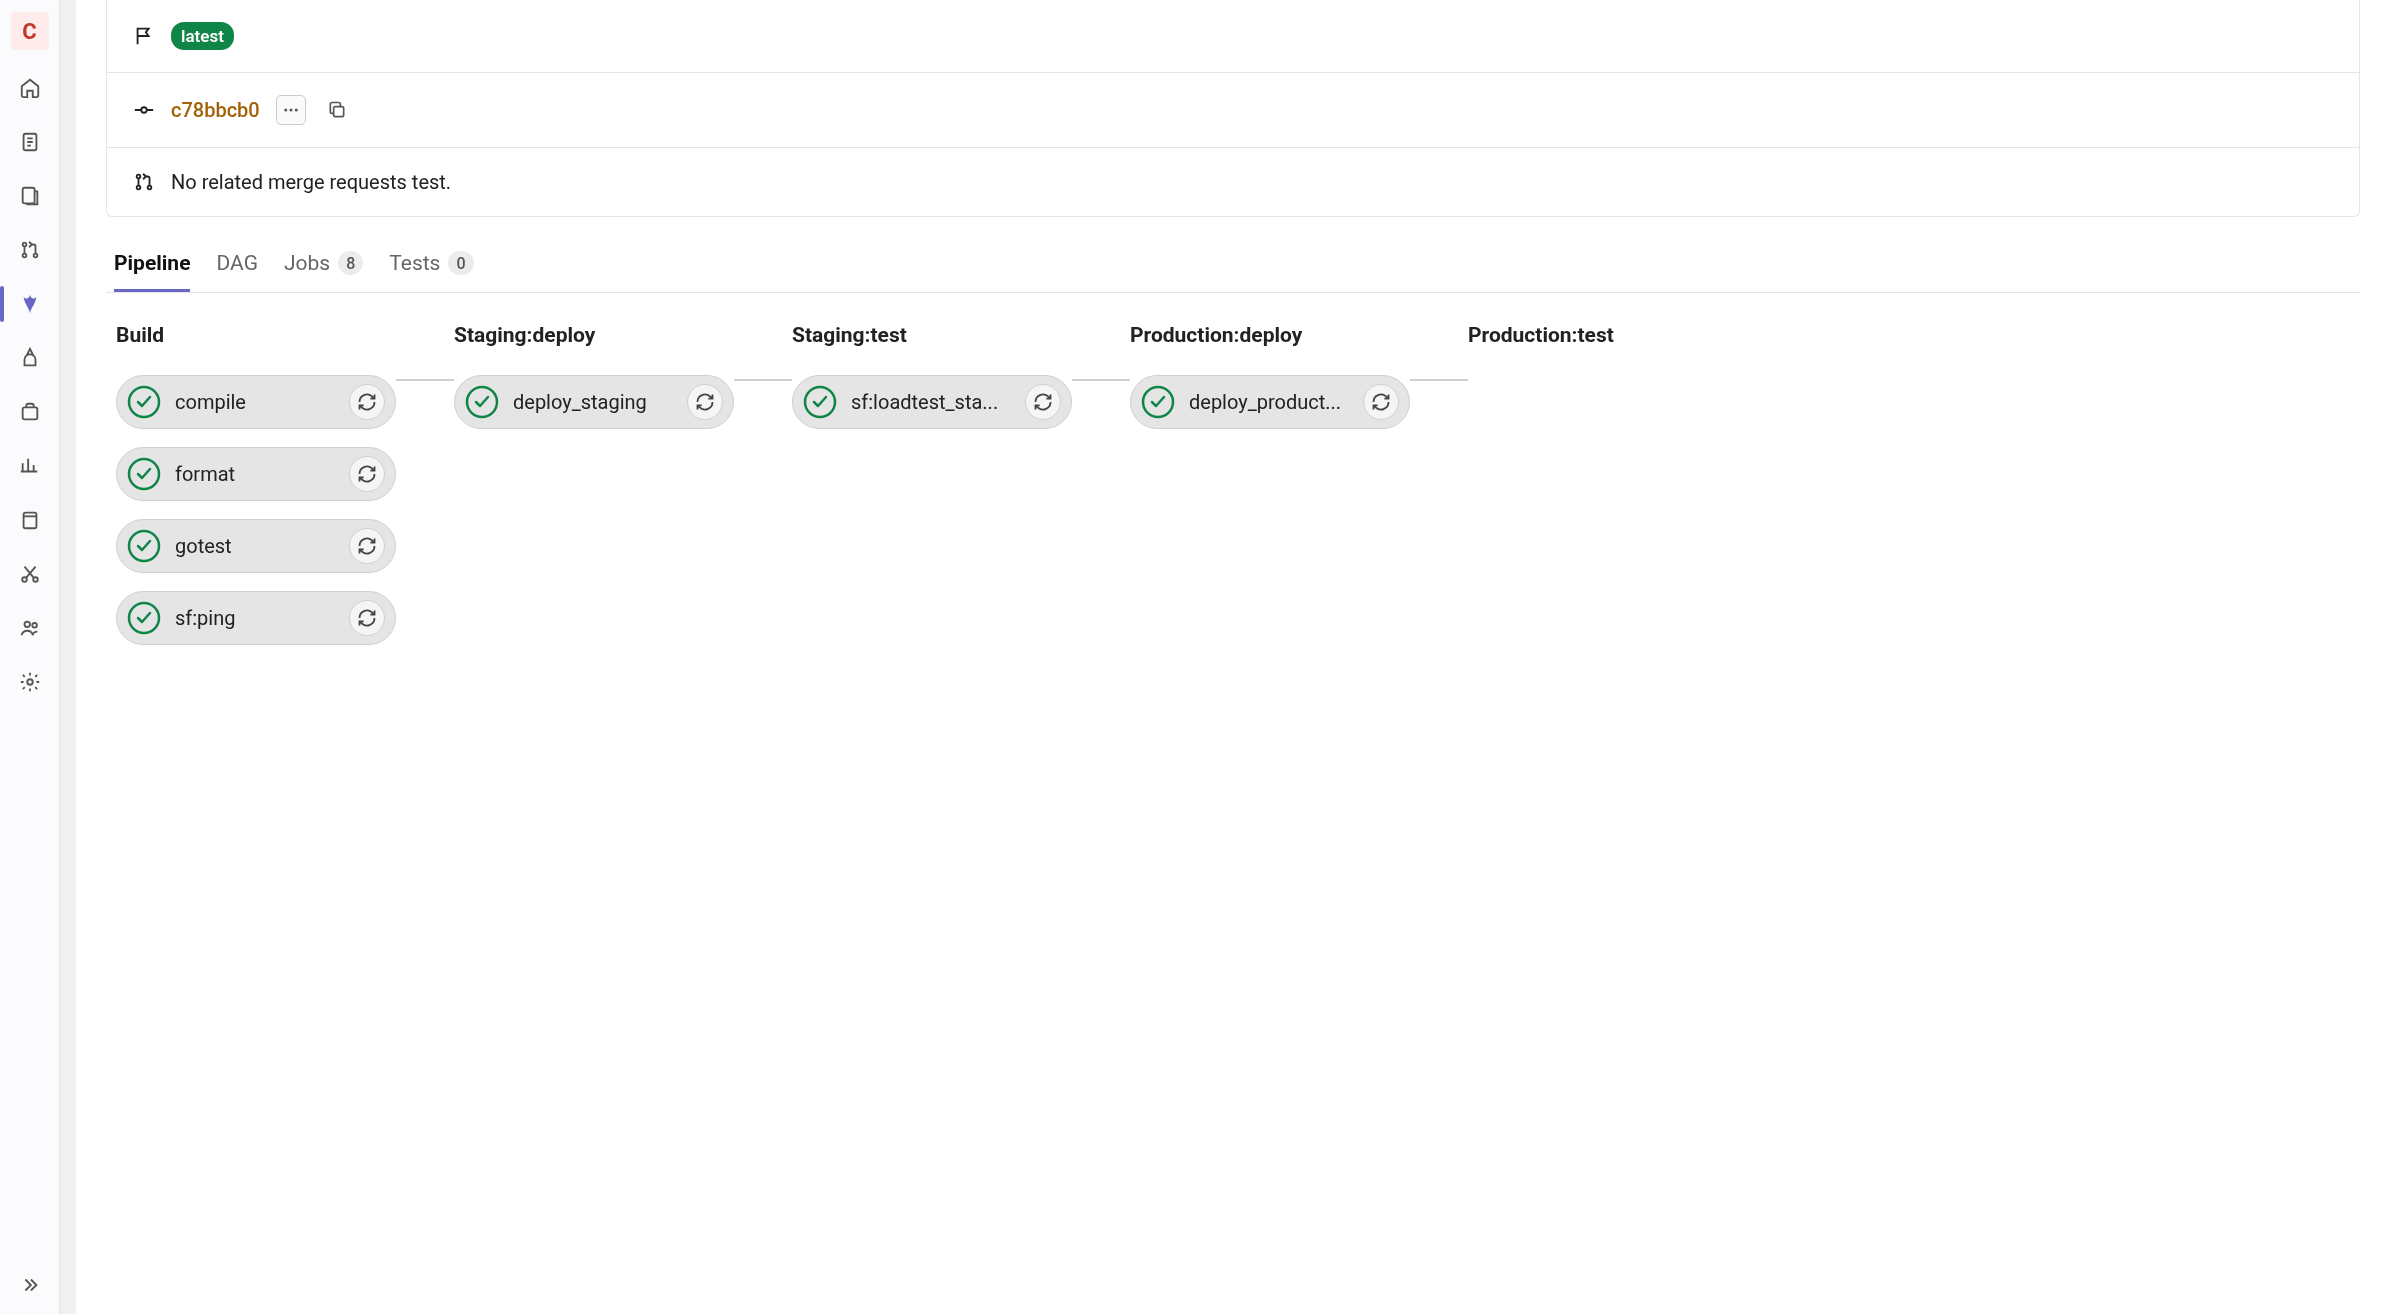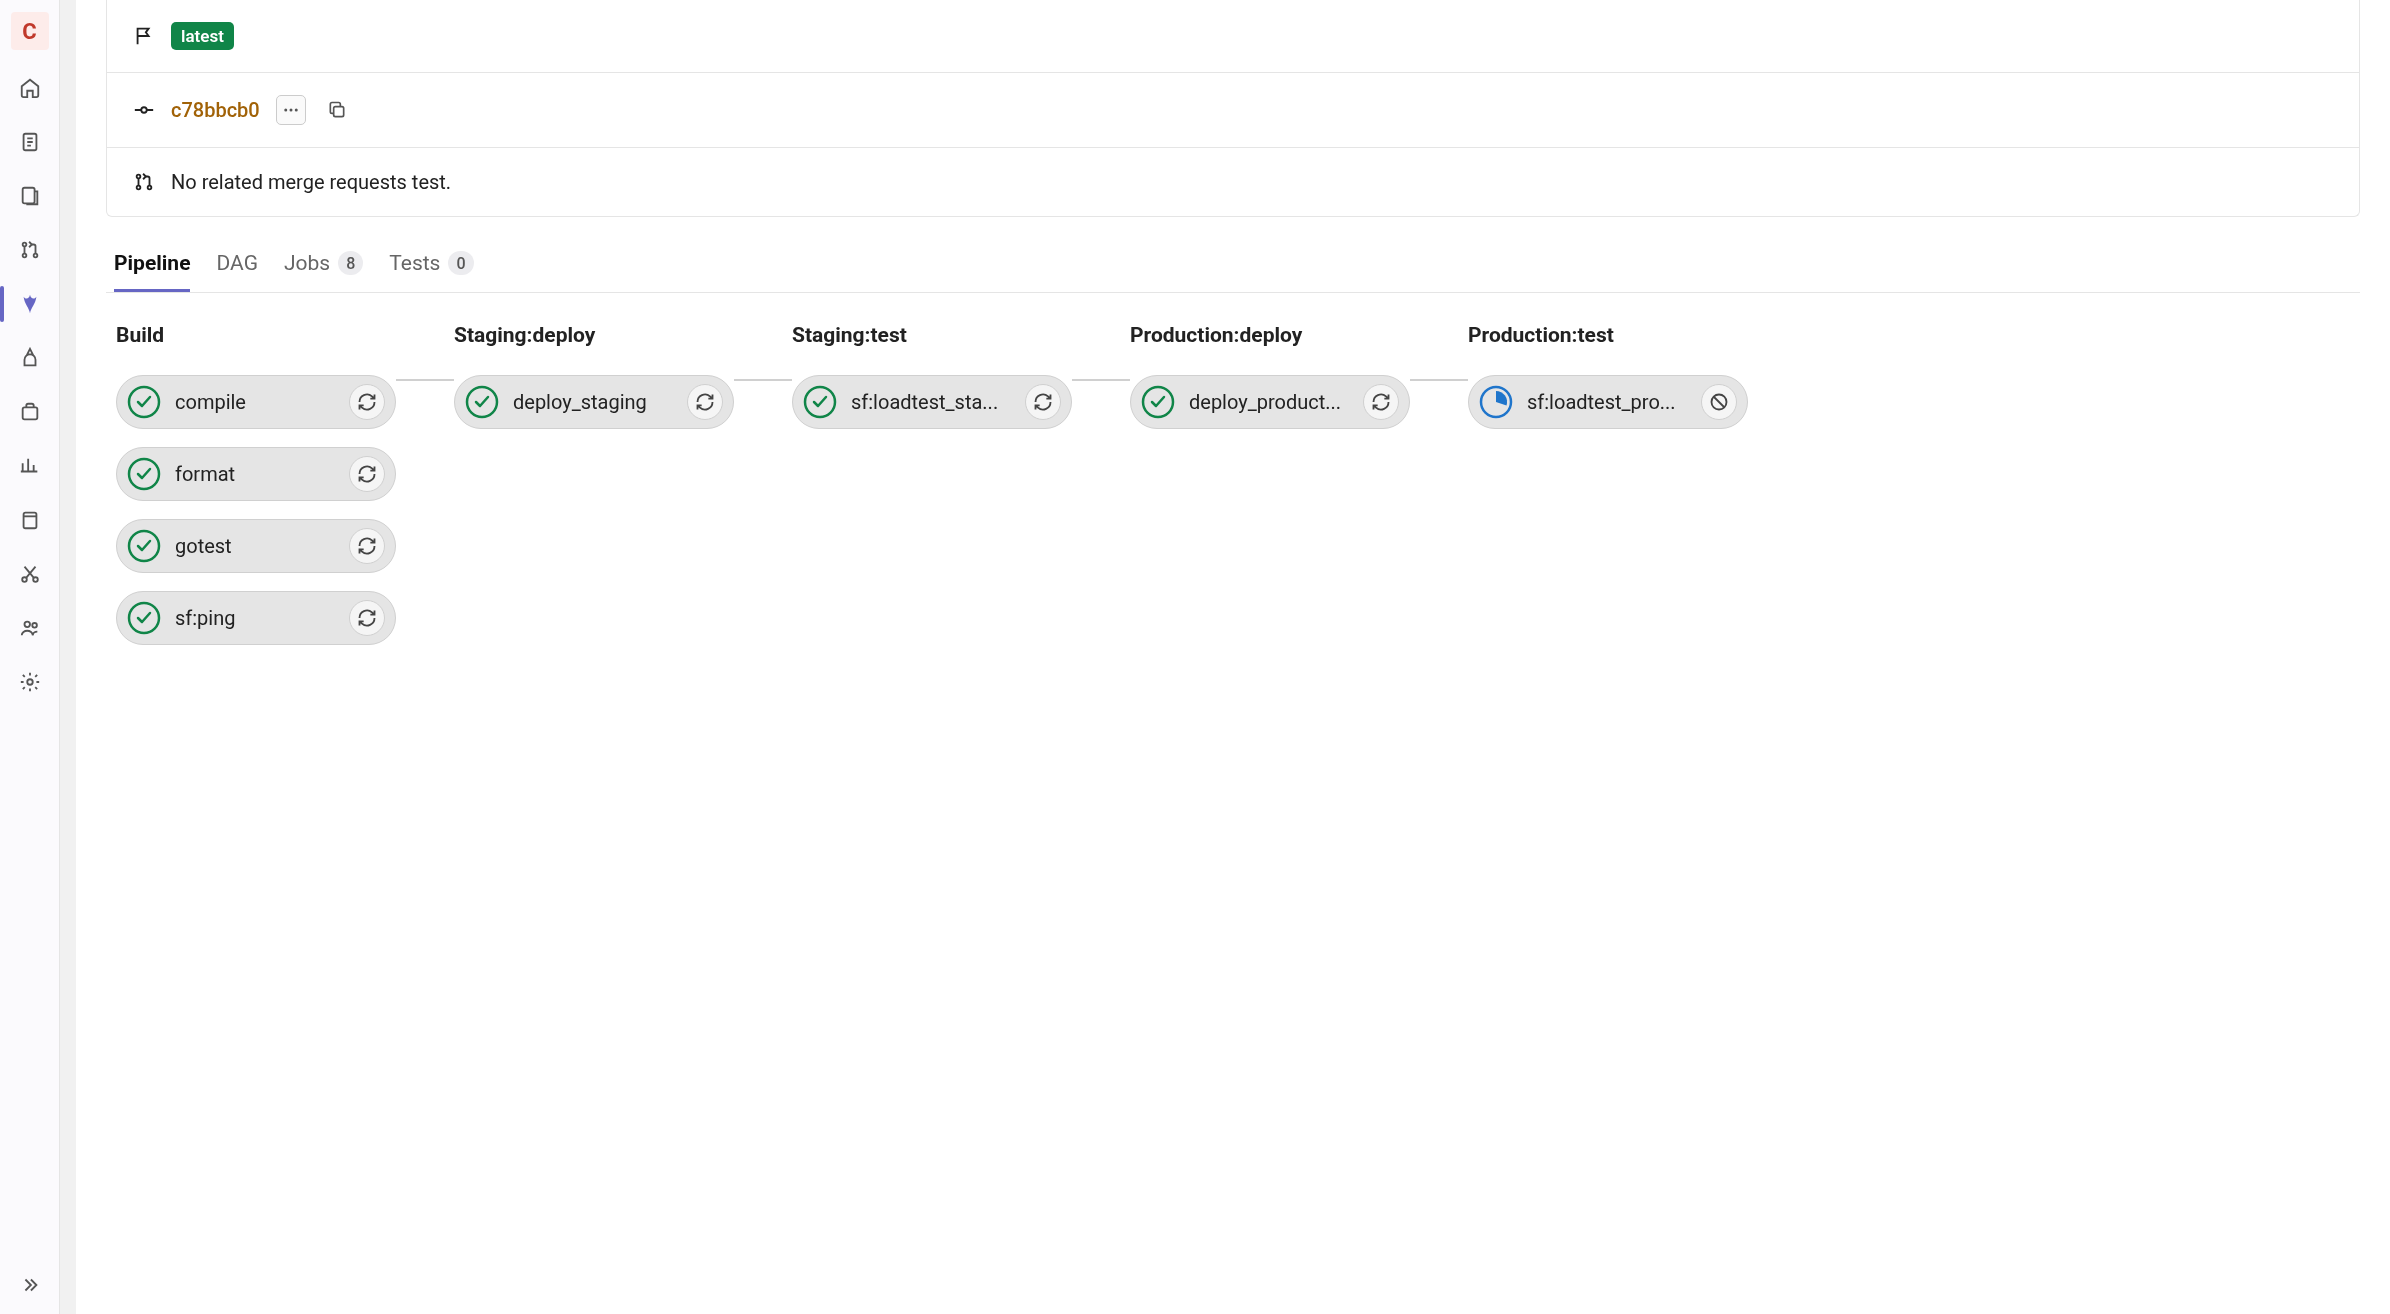--- a/index.html
+++ b/index.html
@@ -87,21 +87,21 @@
   padding: 22px 26px;
   border-top: 1px solid #e5e5e5;
   font-size: 20px;
   color: #222;
 }
 .info-row:first-child { border-top: none; }
 .latest-badge {
   background: #108548;
   color: #fff;
   padding: 4px 10px;
-  border-radius: 5px;
+  border-radius: 13px;
   font-size: 17px;
   font-weight: 600;
 }
 .commit-link {
   color: #a16207;
   font-weight: 500;
   cursor: pointer;
 }
 .icon-btn {
   display: inline-flex;
@@ -496,33 +496,16 @@
                 <path d="M3 12a9 9 0 0 1 15-6.7L21 8M21 3v5h-5"></path>
                 <path d="M21 12a9 9 0 0 1-15 6.7L3 16M3 21v-5h5"></path>
               </svg>
             </span>
           </div>
         </div>
       </div>
       <div class="stage">
         <div class="connector-h"></div>
         <div class="stage-title">Production:test</div>
-        <div class="jobs">
-          <div class="job-pill">
-            <span class="status-circle">
-              <svg width="34" height="34" viewBox="0 0 34 34">
-                <circle cx="17" cy="17" r="15" fill="none" stroke="#1f75cb" stroke-width="2.5"></circle>
-                <path d="M17 17 V6 A11 11 0 0 1 27.5 20.5 Z" fill="#1f75cb"></path>
-              </svg>
-            </span>
-            <span class="job-name">sf:loadtest_pro...</span>
-            <span class="action-circle">
-              <svg width="20" height="20" viewBox="0 0 24 24" fill="none" stroke="#444" stroke-width="2.2">
-                <circle cx="12" cy="12" r="9"></circle>
-                <path d="M6 6l12 12"></path>
-              </svg>
-            </span>
-          </div>
-        </div>
       </div>
     </div>
 
 </div>
 
 </body></html>

